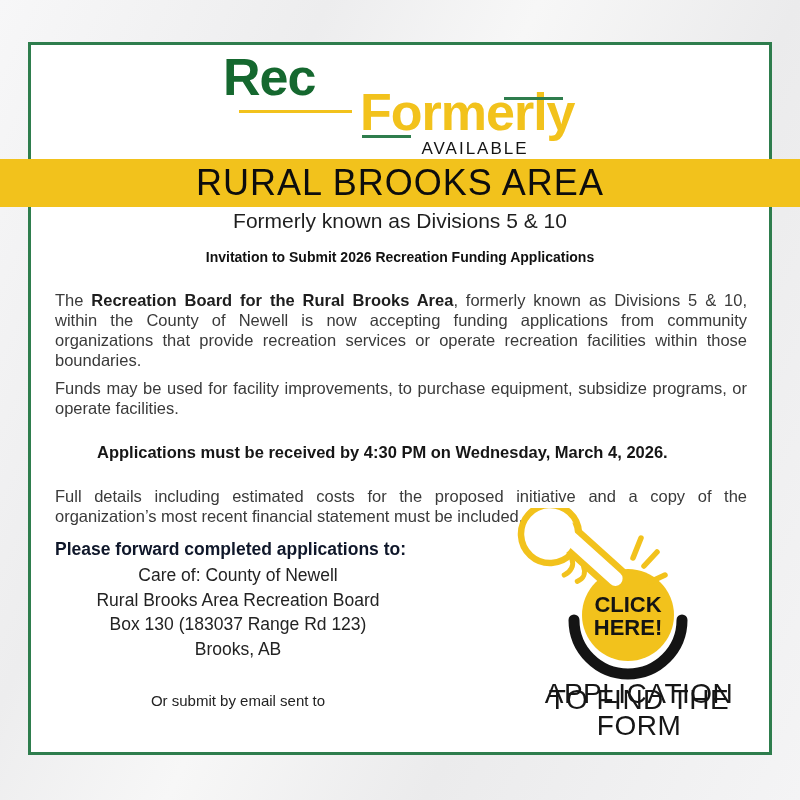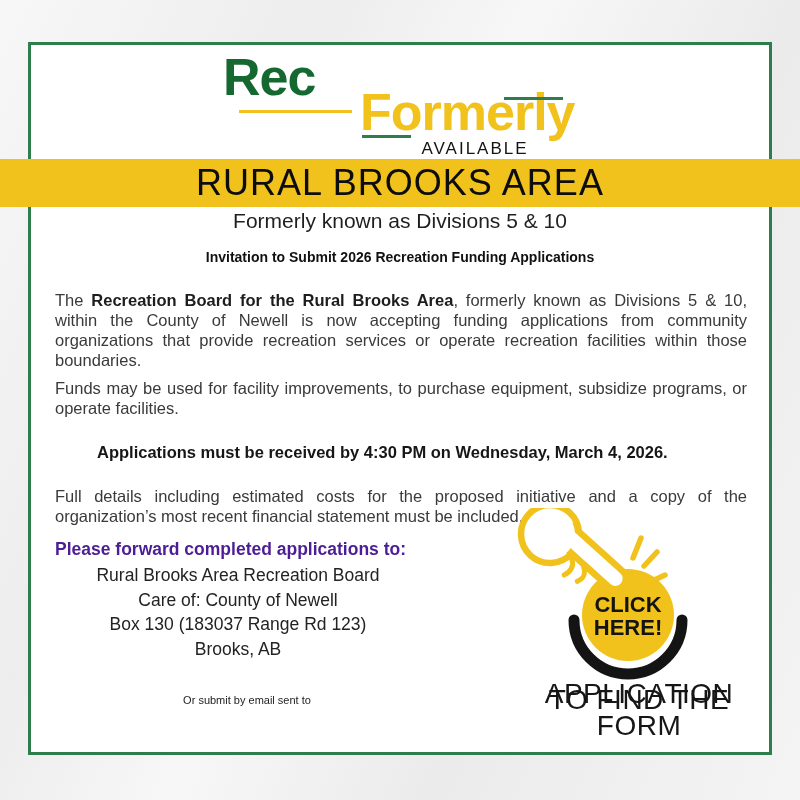--- a/index.html
+++ b/index.html
@@ -63,29 +63,29 @@
   .p1 { top:290px; }
   .p2 { top:378px; }
   .deadline {
     position:absolute; left:55px; top:443px; width:692px; z-index:2;
     font-size:16.5px; font-weight:700; color:#161616;margin-left:42px;
   }
   .p3 { top:486px; }
   
   .fwd-heading {
     position:absolute; left:55px; top:539px; z-index:2;
-    font-size:17.5px; font-weight:700; color:#4c1d95;
+    font-size:17.5px; font-weight:700; color:#0f172a;
   }
   .address {
     position:absolute; left:55px; top:563px; width:366px; z-index:2;
     text-align:center; font-size:17.5px; line-height:24.6px; color:#232323;
   }
   .email-block {
-    position:absolute; left:64px; top:688px; width:366px; z-index:2;
-    text-align:center; font-size:11px; line-height:25px; color:#232323;
+    position:absolute; left:55px; top:688px; width:366px; z-index:2;
+    text-align:center; font-size:15px; line-height:25px; color:#232323;
   }
   .email-block .email { font-weight:700; color:#121212; }
   
   .cta {
     position:absolute; left:508px; top:508px; width:262px; height:180px; z-index:2;
     cursor:pointer;
   }
   .cta-caption1, .cta-caption2 {
     position:absolute; left:508px; width:262px; z-index:2;
     text-align:center; font-size:28px; color:#161616; letter-spacing:0.5px;
@@ -112,22 +112,22 @@
 <div class="subtitle">Formerly known as Divisions 5 &amp; 10</div>
 <div class="invitation">Invitation to Submit 2026 Recreation Funding Applications</div>
 
 <div class="para p1"><span>The </span><b>Recreation Board for the Rural Brooks Area</b><span>, formerly known as Divisions 5 &amp; 10, within the County of Newell is now accepting funding applications from community organizations that provide recreation services or operate recreation facilities within those boundaries.</span></div>
 <div class="para p2">Funds may be used for facility improvements, to purchase equipment, subsidize programs, or operate facilities.</div>
 <div class="deadline">Applications must be received by 4:30 PM on Wednesday, March 4, 2026.</div>
 <div class="para p3">Full details including estimated costs for the proposed initiative and a copy of the organization’s most recent financial statement must be included.</div>
 
 <div class="fwd-heading">Please forward completed applications to:</div>
 <div class="address">
+  <div>Care of: County of Newell</div>
   <div>Rural Brooks Area Recreation Board</div>
-  <div>Care of: County of Newell</div>
   <div>Box 130 (183037 Range Rd 123)</div>
   <div>Brooks, AB</div>
 </div>
 <div class="email-block">
   <div>Or submit by email sent to</div>
 </div>
 
 <div class="cta">
   <svg width="262" height="180" viewBox="0 0 262 180">
 

